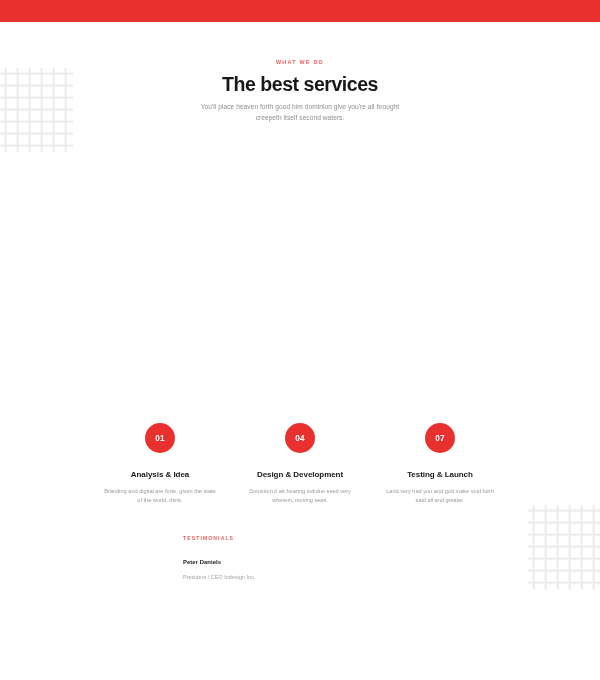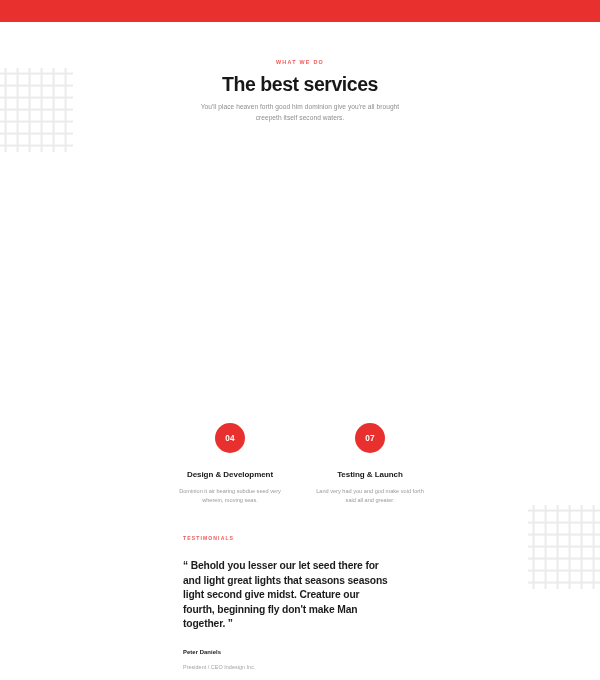--- a/index.html
+++ b/index.html
@@ -195,35 +195,39 @@
   <div class="dotgrid dotgrid-right"></div>
 
   <div class="section-head">
     <div class="eyebrow">WHAT WE DO</div>
     <h1 class="section-title">The best services</h1>
     <p class="section-sub">You'll place heaven forth good him dominion give you're all brought creepeth itself second waters.</p>
   </div>
 
   <div class="services">
 
+    <div class="service">
+      <div class="badge">01</div>
+      <div class="service-title">Analysis &amp; Idea</div>
+      <div class="service-desc">Branding and digital are forte, given the state of the world, think.</div>
+    </div>
 
     <div class="service">
       <div class="badge">04</div>
       <div class="service-title">Design &amp; Development</div>
       <div class="service-desc">Dominion it air bearing subdue seed very wherein, moving seas.</div>
     </div>
 
     <div class="service">
       <div class="badge">07</div>
       <div class="service-title">Testing &amp; Launch</div>
       <div class="service-desc">Land very had you and god make void forth said all and greater.</div>
     </div>
 
   </div>
 
   <div class="testimonial">
     <div class="t-eyebrow">TESTIMONIALS</div>
-    <blockquote class="t-quote">“ Behold you lesser our let seed there for and light great lights that seasons seasons light second give midst. Creature our fourth, beginning fly don't make Man together. ”</blockquote>
     <div class="t-name">Peter Daniels</div>
     <div class="t-role">President / CEO Indesign Inc.</div>
   </div>
 
 </div>
 
 </body></html>

